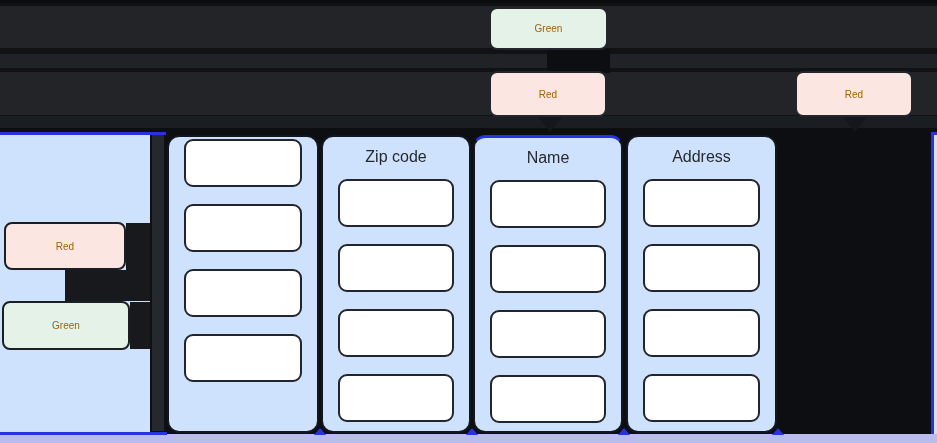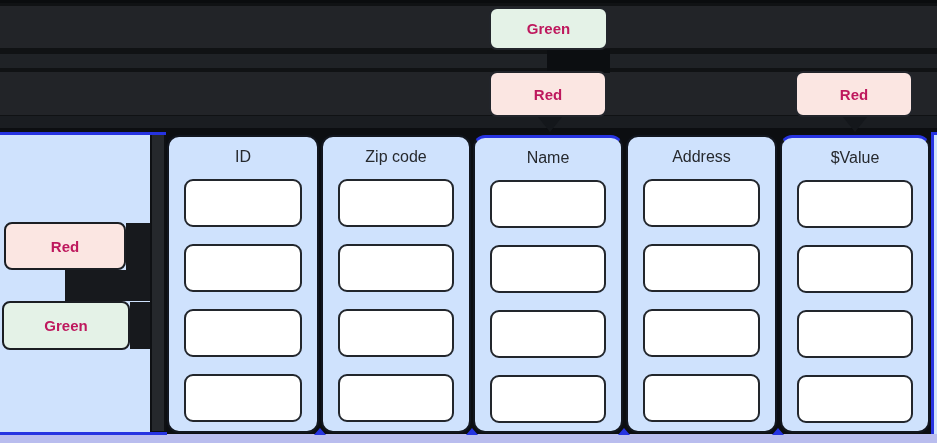--- a/index.html
+++ b/index.html
@@ -26,21 +26,21 @@
   
   .left-panel{top:135px;left:0;width:150px;height:297px;background:#cfe2fd;z-index:2;}
   .dark-bar{top:135px;left:150px;width:16px;height:296px;background:#25282c;
             border-left:2px solid #0e1013;border-right:2px solid #0e1013;box-sizing:border-box;z-index:2;}
   .conn{background:#17191d;z-index:2;}
   .connA{left:126px;top:223px;width:24px;height:47px;}
   .connB{left:65px;top:270px;width:85px;height:31px;}
   .connC{left:130px;top:302px;width:20px;height:47px;}
   
   .badge{display:flex;align-items:center;justify-content:center;
-         font-weight:bold;font-size:15px;color:#be185d;
+         font-weight:normal;font-size:10px;color:#a16207;
          border:2px solid #22252b;border-radius:8px;box-sizing:border-box;z-index:4;cursor:default;}
   .badge.green{background:#e4f2e7;}
   .badge.red{background:#fbe6e2;}
   .tg{left:489px;top:7px;width:119px;height:43px;}
   .tr1{left:489px;top:71px;width:118px;height:46px;}
   .tr2{left:795px;top:71px;width:118px;height:46px;}
   .lr{left:4px;top:222px;width:122px;height:48px;border-color:#1b1e23;}
   .lg{left:2px;top:301px;width:128px;height:49px;border-color:#1b1e23;}
   
   .stem{left:547px;top:49px;width:63px;height:24px;background:#0c0e11;z-index:2;}
@@ -94,21 +94,20 @@
   <div class="abs badge green lg">Green</div>
 
   <div class="abs stem"></div>
   <div class="abs badge green tg">Green</div>
   <div class="abs badge red tr1">Red</div>
   <div class="abs badge red tr2">Red</div>
   <div class="abs caret ca1"></div>
   <div class="abs caret ca2"></div>
 
   <div class="abs col c1">
-    <div class="col-header">ID</div>
     <div class="cells">
         <div class="cell"></div>
         <div class="cell"></div>
         <div class="cell"></div>
         <div class="cell"></div>
       </div>
   </div>
   <div class="abs col c2">
     <div class="col-header">Zip code</div>
     <div class="cells">
@@ -129,25 +128,16 @@
   </div>
   <div class="abs col c4">
     <div class="col-header">Address</div>
     <div class="cells">
         <div class="cell"></div>
         <div class="cell"></div>
         <div class="cell"></div>
         <div class="cell"></div>
       </div>
   </div>
-  <div class="abs col c5 hl">
-    <div class="col-header">$Value</div>
-    <div class="cells">
-        <div class="cell"></div>
-        <div class="cell"></div>
-        <div class="cell"></div>
-        <div class="cell"></div>
-      </div>
-  </div>
 
   <div class="abs sliver"></div>
 
 </div>
 
 </body></html>

